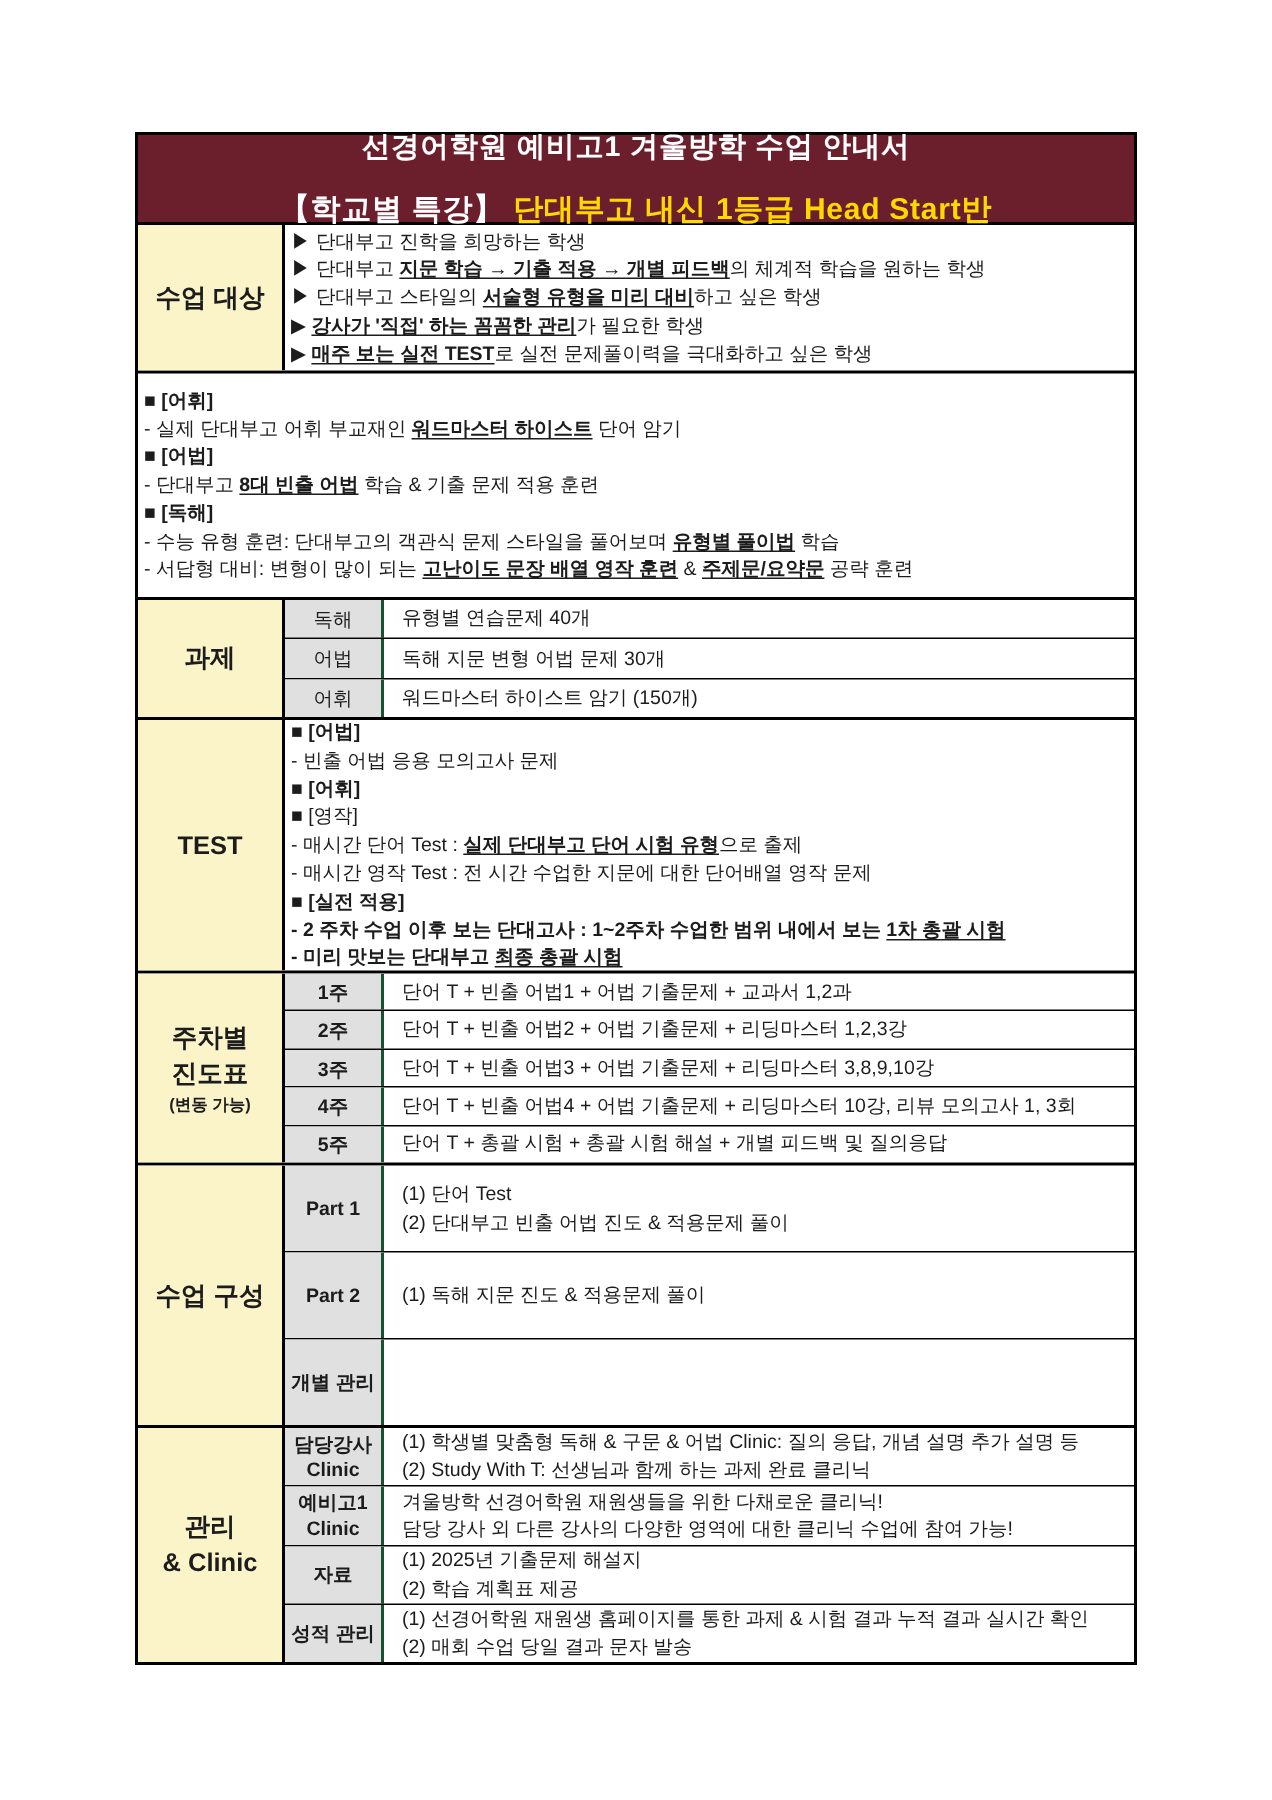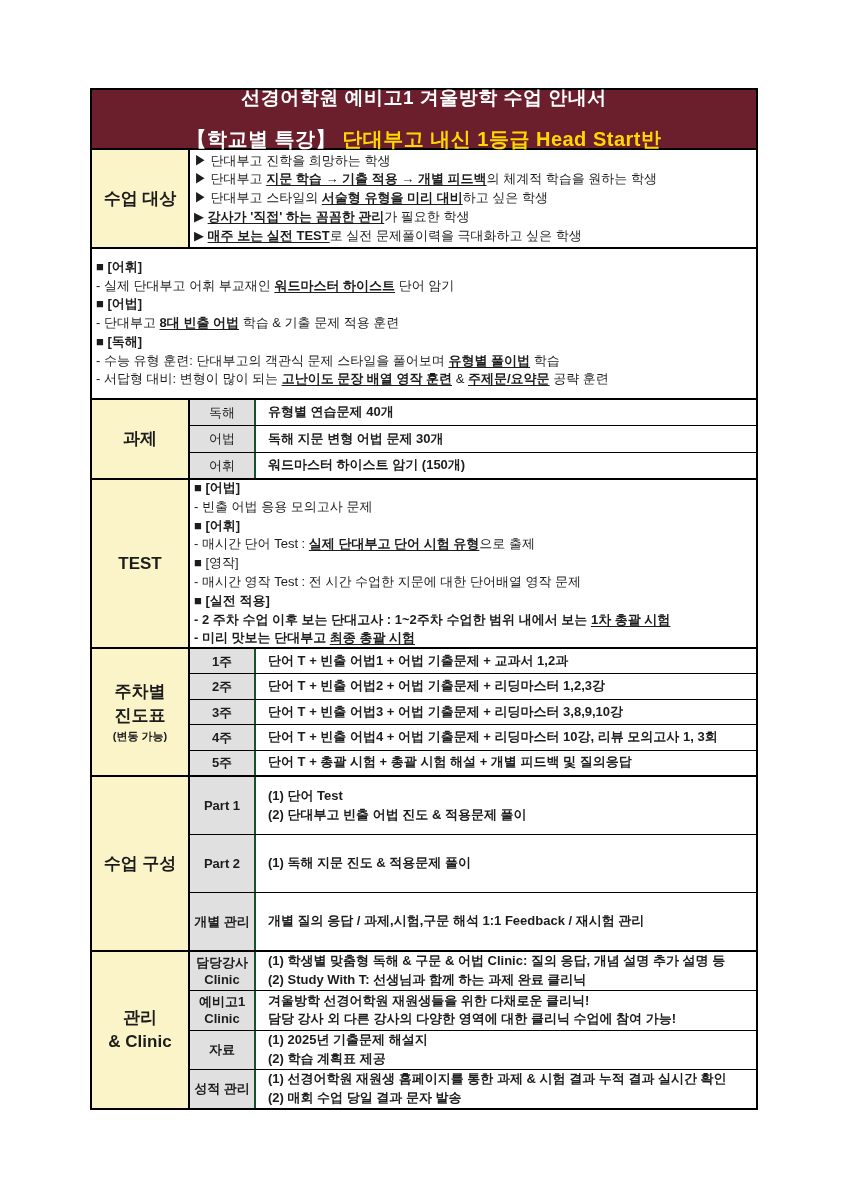--- a/index.html
+++ b/index.html
@@ -62,21 +62,21 @@
     flex: 0 0 66px;
     background: var(--subcell-bg, #E0E0E0);
     border-right: 2px solid #14532d;
     display: flex; flex-direction: column;
     align-items: center; justify-content: center;
     text-align: center;
   }
   .sub-cell .line { line-height: 17px; }
   .content-cell {
     flex: 1; display: flex; flex-direction: column; justify-content: center;
-    padding: 0 12px; overflow: hidden; min-width: 0; font-weight: bold;
+    padding: 0 12px; overflow: hidden; min-width: 0;
   }
   .b { font-weight: bold; }
   .u { text-decoration: underline; text-underline-offset: 2px; }
 </style>
 </head>
 <body>
 
 <div class="doc-table">
   <div class="doc-header">
     <div class="doc-title-line1">선경어학원 예비고1 겨울방학 수업 안내서</div>
@@ -145,22 +145,22 @@
       </div>
       <div class="section sec-test">
         <div class="label-cell">
           <div class="label-line">TEST</div>
         </div>
         <div class="section-body">
           <div class="lines-cell">
             <div class="line"><span class="b">■ [어법]</span></div>
             <div class="line"><span>- 빈출 어법 응용 모의고사 문제</span></div>
             <div class="line"><span class="b">■ [어휘]</span></div>
+            <div class="line"><span class="b">■ </span><span>[영작]</span></div>
             <div class="line"><span>- 매시간 단어 Test : </span><span class="b u">실제 단대부고 단어 시험 유형</span><span>으로 출제</span></div>
-            <div class="line"><span class="b">■ </span><span>[영작]</span></div>
             <div class="line"><span>- 매시간 영작 Test : 전 시간 수업한 지문에 대한 단어배열 영작 문제</span></div>
             <div class="line"><span class="b">■ [실전 적용]</span></div>
             <div class="line"><span class="b">- 2 주차 수업 이후 보는 단대고사 : 1~2주차 수업한 범위 내에서 보는 </span><span class="b u">1차 총괄 시험</span></div>
             <div class="line"><span class="b">- 미리 맛보는 단대부고 </span><span class="b u">최종 총괄 시험</span></div>
           </div>
         </div>
       </div>
       <div class="section sec-weekly">
         <div class="label-cell">
           <div class="label-line">주차별</div>
@@ -229,23 +229,20 @@
               <div class="line"><span class="b">Part 2</span></div>
             </div>
             <div class="content-cell">
               <div class="line"><span>(1) 독해 지문 진도 &amp; 적용문제 풀이</span></div>
             </div>
           </div>
           <div class="subrow">
             <div class="sub-cell">
               <div class="line"><span class="b">개별 관리</span></div>
             </div>
-            <div class="content-cell">
-              <div class="line"><span>개별 질의 응답 / 과제,시험,구문 해석 1:1 Feedback / 재시험 관리</span></div>
-            </div>
           </div>
         </div>
       </div>
       <div class="section sec-clinic">
         <div class="label-cell">
           <div class="label-line">관리</div>
           <div class="label-line">&amp; Clinic</div>
         </div>
         <div class="section-body">
           <div class="subrow">

